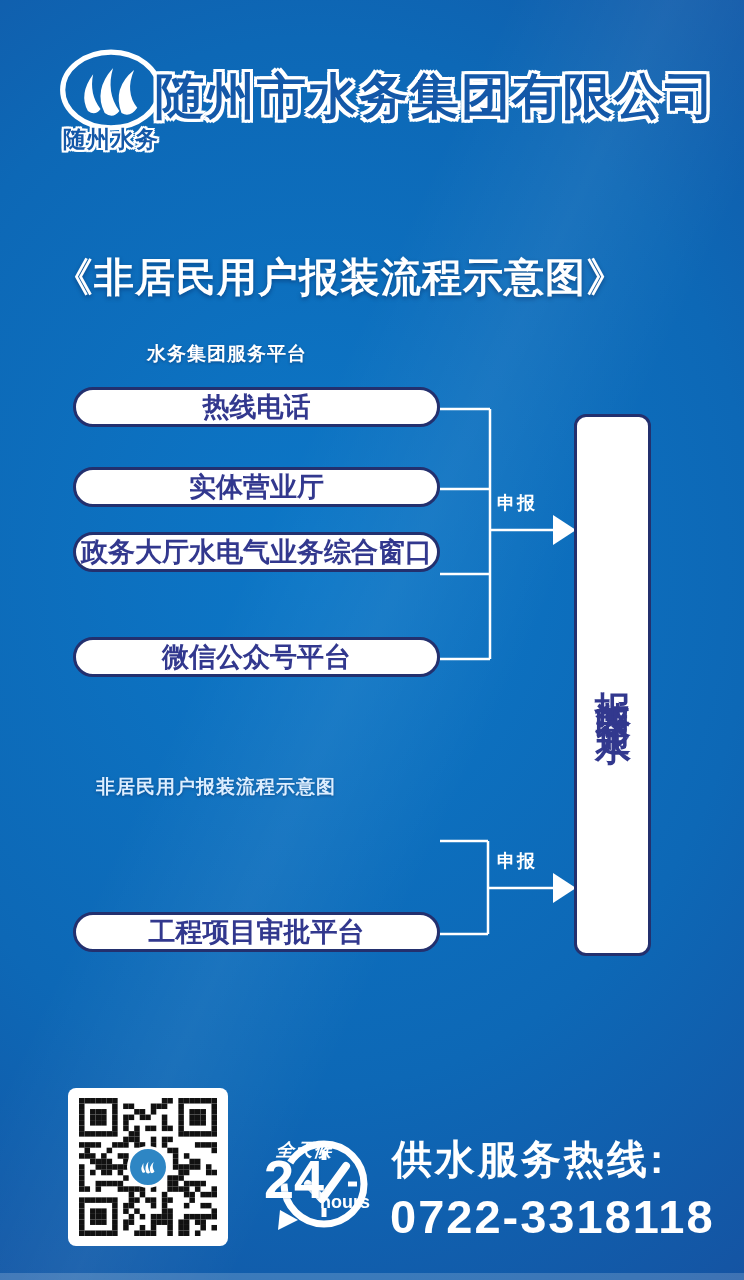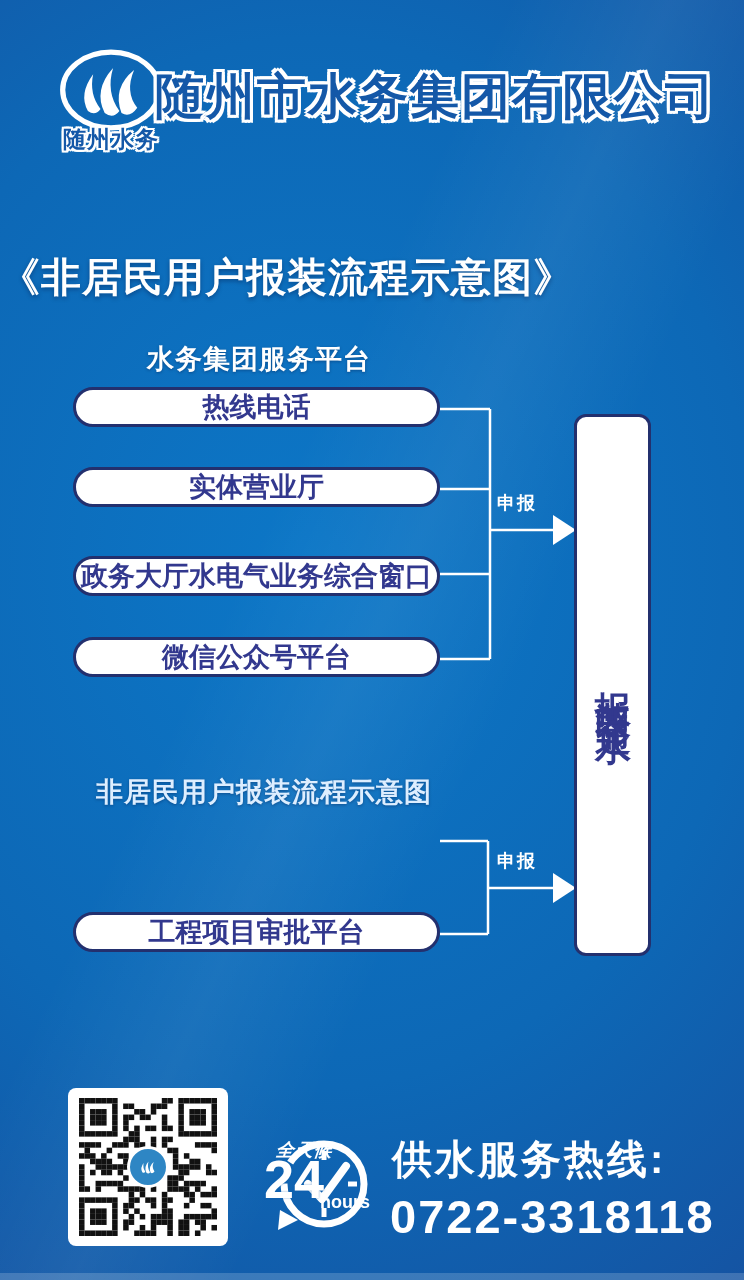--- a/index.html
+++ b/index.html
@@ -21,33 +21,33 @@
                 -3px 0 0 #fff,3px 0 0 #fff,0 -3px 0 #fff,0 3px 0 #fff;
   }
   .logo-label{position:absolute;left:0;top:80px;width:130px;text-align:center;
     font-size:23px;letter-spacing:1px;
     text-shadow:-2px -2px 0 #fff,2px -2px 0 #fff,-2px 2px 0 #fff,2px 2px 0 #fff,
                 -2px 0 0 #fff,2px 0 0 #fff,0 -2px 0 #fff,0 2px 0 #fff;
     color:#1458a8;font-weight:800;}
   .company-name{position:absolute;left:155px;top:64px;width:560px;
     font-size:49px;letter-spacing:2px;white-space:nowrap;}
   
-  .main-title{position:absolute;left:0;top:250px;width:680px;
+  .main-title{position:absolute;left:0;top:250px;width:680px;text-align:center;
     color:#fff;font-size:40px;font-weight:800;letter-spacing:1px;
     text-shadow:0 2px 4px rgba(0,10,50,.35);}
   
-  .sec-label{position:absolute;color:#fff;font-weight:800;font-size:27px;letter-spacing:1px;
+  .sec-label{position:absolute;color:#fff;font-weight:800;font-size:19px;letter-spacing:1px;
     text-shadow:0 1px 3px rgba(0,10,50,.35);}
   .sec-label.g1{left:147px;top:341px;}
   .sec-label.g2{left:96px;top:774px;color:#ddeeff;}
   .flow-box{position:absolute;left:73px;width:367px;height:40px;background:#fff;
     border:3px solid #23306e;border-radius:23px;box-sizing:border-box;
     display:flex;align-items:center;justify-content:center;
     color:#32388e;font-size:27px;font-weight:bold;white-space:nowrap;}
-  .fb1{top:387px}.fb2{top:467px}.fb3{top:556px}.fb4{top:637px}
+  .fb1{top:387px}.fb2{top:467px}.fb3{top:532px}.fb4{top:637px}
   .fb5{top:819px}.fb6{top:912px}
   .connector-svg{position:absolute;left:0;top:0;pointer-events:none;}
   .arrow-label{position:absolute;color:#fff;font-size:18px;font-weight:bold;letter-spacing:2px;}
   .al1{left:497px;top:491px;}
   .al2{left:497px;top:849px;}
   .result-box{position:absolute;left:574px;top:414px;width:77px;height:542px;
     background:#fff;border:3px solid #23306e;border-radius:12px;box-sizing:border-box;
     display:flex;align-items:center;justify-content:center;}
   .result-text{writing-mode:vertical-rl;text-orientation:upright;
     color:#32388e;font-size:36px;font-weight:bold;letter-spacing:9px;}

